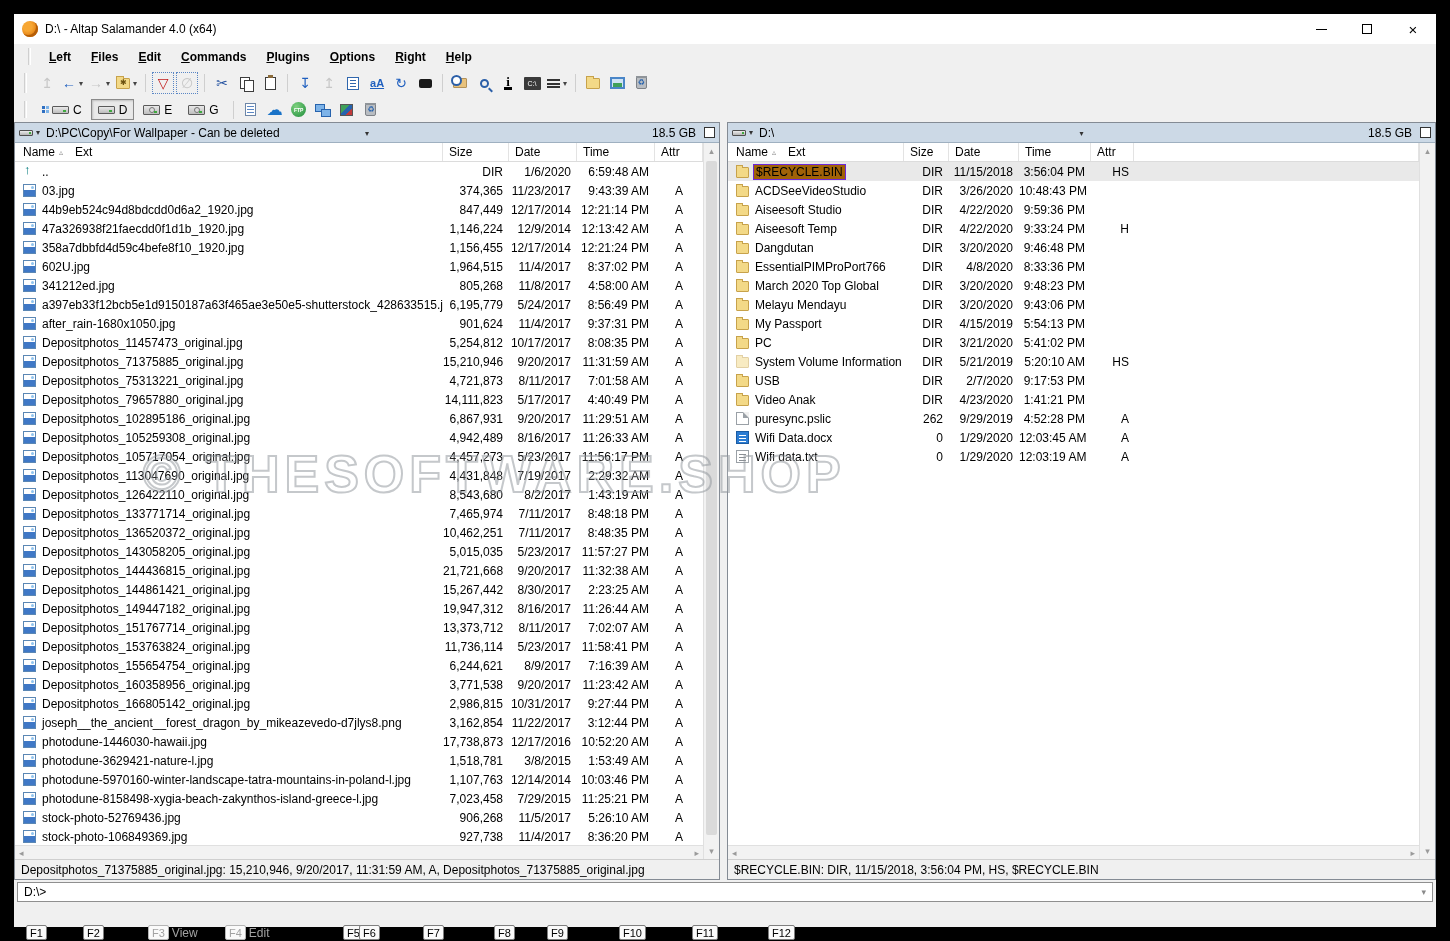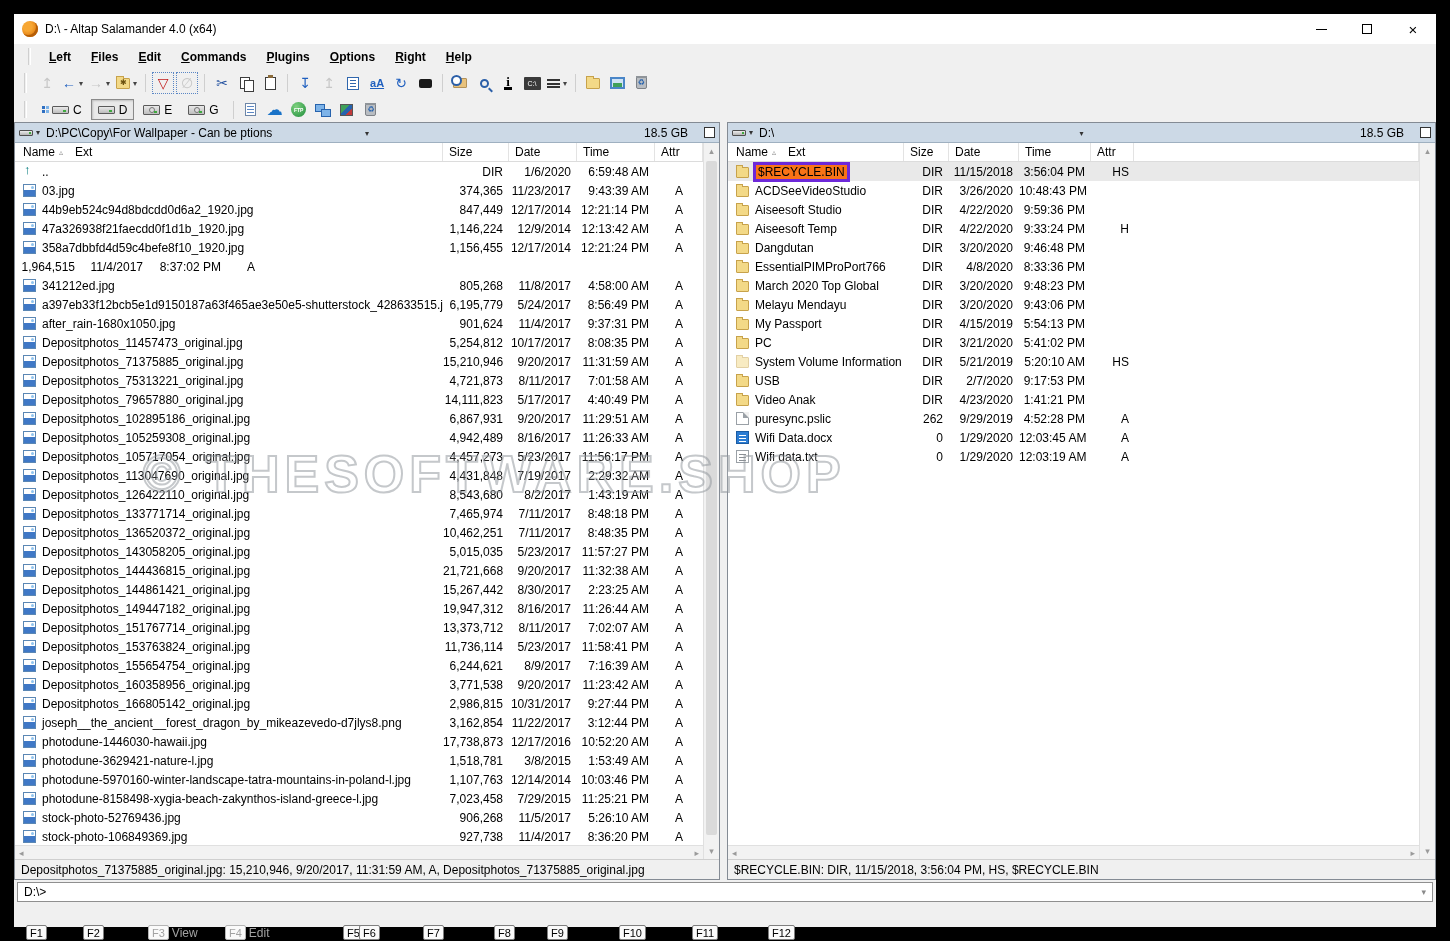--- a/index.html
+++ b/index.html
@@ -80,21 +80,21 @@
   .main{flex:1;display:flex;min-height:0;}
   .pane{width:706px;display:flex;flex-direction:column;border:1px solid #848b94;background:#fff;min-height:0;}
   .pane.right{flex:1;}
   .splitter{width:7px;background:#f0f0f0;flex:none;}
   .pane-path{height:20px;background:#ccd9e6;display:flex;align-items:center;padding:0 4px;flex:none;position:relative;border-bottom:1px solid #9fb0c0;}
   .drive-mini{width:14px;height:6px;background:linear-gradient(#ededed,#b5b5b5);border:1px solid #4f4f4f;border-radius:1px;position:relative;flex:none;}
   .drive-mini::after{content:"";position:absolute;right:1px;bottom:1px;width:2px;height:2px;background:#3faa3f;}
   .dd-small{font-size:8px;color:#333;margin:0 6px 0 3px;}
   .path-text{white-space:nowrap;overflow:hidden;}
   .center-dd{position:absolute;left:50%;transform:translateX(-50%);font-size:8px;color:#333;top:6px;}
-  .free-space{margin-left:auto;padding-right:16px;}
+  .free-space{margin-left:auto;padding-right:8px;}
   .layout-btn{width:11px;height:11px;border:1px solid #333;background:#fff;flex:none;}
   .pane-main{flex:1;display:flex;min-height:0;}
   .pane-content{flex:1;display:flex;flex-direction:column;min-width:0;}
   
   .cols{height:19px;display:flex;align-items:center;border-bottom:1px solid #dcdcdc;flex:none;color:#000;}
   .ch{padding:0 6px;height:100%;display:flex;align-items:center;border-right:1px solid #e3e3e3;white-space:nowrap;overflow:hidden;}
   .sort-mark{font-size:8px;color:#8a8a8a;margin:0 6px 0 4px;}
   .ext-label{margin-left:6px;}
   
   .rows{flex:1;overflow:hidden;background:#fff;}
@@ -104,21 +104,21 @@
   .c-name{display:flex;align-items:center;padding-left:8px;min-width:0;}
   .pane.left .c-name{flex:1;}
   .pane.left .c-size{width:66px;} .pane.left .c-date{width:68px;} .pane.left .c-time{width:78px;} .pane.left .c-attr{width:48px;}
   .pane.right .c-name{width:176px;flex:none;}
   .pane.right .c-size{width:45px;} .pane.right .c-date{width:70px;} .pane.right .c-time{width:72px;} .pane.right .c-attr{width:43px;}
   .c-fill{flex:1;}
   .c-size,.c-date,.c-time{text-align:right;padding-right:6px;flex:none;}
   .c-attr{text-align:center;flex:none;}
   .pane.right .c-attr{text-align:right;padding-right:5px;}
   .fname{overflow:hidden;text-overflow:clip;padding:0 2px;}
-  .focus-box{border:3px solid #6d28d9;background:#f97316;}
+  .focus-box{border:1px solid #6d28d9;background:#a16207;}
   
   .ico{width:13px;height:13px;margin-right:4px;flex:none;position:relative;}
   .ico-updir{border:none;} .ico-updir::before{content:"↑";position:absolute;left:1px;top:-3px;font-weight:bold;font-size:13px;color:#00797c;}
   .ico-img{border:1px solid #5b87b4;background:linear-gradient(180deg,#fff 0 45%,#3f78c6 45% 100%);}
   .ico-img::after{content:"";position:absolute;right:1px;top:1px;width:3px;height:3px;border-radius:50%;background:#8fc3ef;}
   .ico-folder,.ico-folder-faded{background:#f3d987;border:1px solid #c7a24b;border-radius:1px;height:11px;margin-top:2px;}
   .ico-folder::before,.ico-folder-faded::before{content:"";position:absolute;left:-1px;top:-3px;width:5px;height:2px;background:#f3d987;border:1px solid #c7a24b;border-bottom:none;}
   .ico-folder-faded{opacity:.5;}
   .ico-file{background:#fff;border:1px solid #9aa0a6;}
   .ico-file::before{content:"";position:absolute;right:-1px;top:-1px;border:3px solid #f0f0f0;border-left-color:#9aa0a6;border-bottom-color:#9aa0a6;width:0;height:0;}
@@ -305,21 +305,21 @@
         <span class="tbi tbi-bin"></span>
       </span>
     </div>
 
   <div class="main">
 
     <div class="pane left" id="left-pane">
       <div class="pane-path">
         <span class="drive-mini"></span>
         <span class="dd-small">▾</span>
-        <span class="path-text">D:\PC\Copy\For Wallpaper - Can be ptions</span>
+        <span class="path-text">D:\PC\Copy\For Wallpaper - Can be deleted</span>
         <span class="center-dd">▾</span>
         <span class="free-space">18.5 GB</span>
         <span class="layout-btn"></span>
       </div>
       <div class="pane-main">
         <div class="pane-content">
           <div class="cols">
             <span class="ch c-name">
                 <span>Name</span>
                 <span class="sort-mark">▵</span>
@@ -375,20 +375,24 @@
                 <span class="cell c-name">
                   <span class="ico ico-img"></span>
                   <span class="fname">358a7dbbfd4d59c4befe8f10_1920.jpg</span>
                 </span>
                 <span class="cell c-size">1,156,455</span>
                 <span class="cell c-date">12/17/2014</span>
                 <span class="cell c-time">12:21:24 PM</span>
                 <span class="cell c-attr">A</span>
               </div>
               <div class="row">
+                <span class="cell c-name">
+                  <span class="ico ico-img"></span>
+                  <span class="fname">602U.jpg</span>
+                </span>
                 <span class="cell c-size">1,964,515</span>
                 <span class="cell c-date">11/4/2017</span>
                 <span class="cell c-time">8:37:02 PM</span>
                 <span class="cell c-attr">A</span>
               </div>
               <div class="row">
                 <span class="cell c-name">
                   <span class="ico ico-img"></span>
                   <span class="fname">341212ed.jpg</span>
                 </span>

